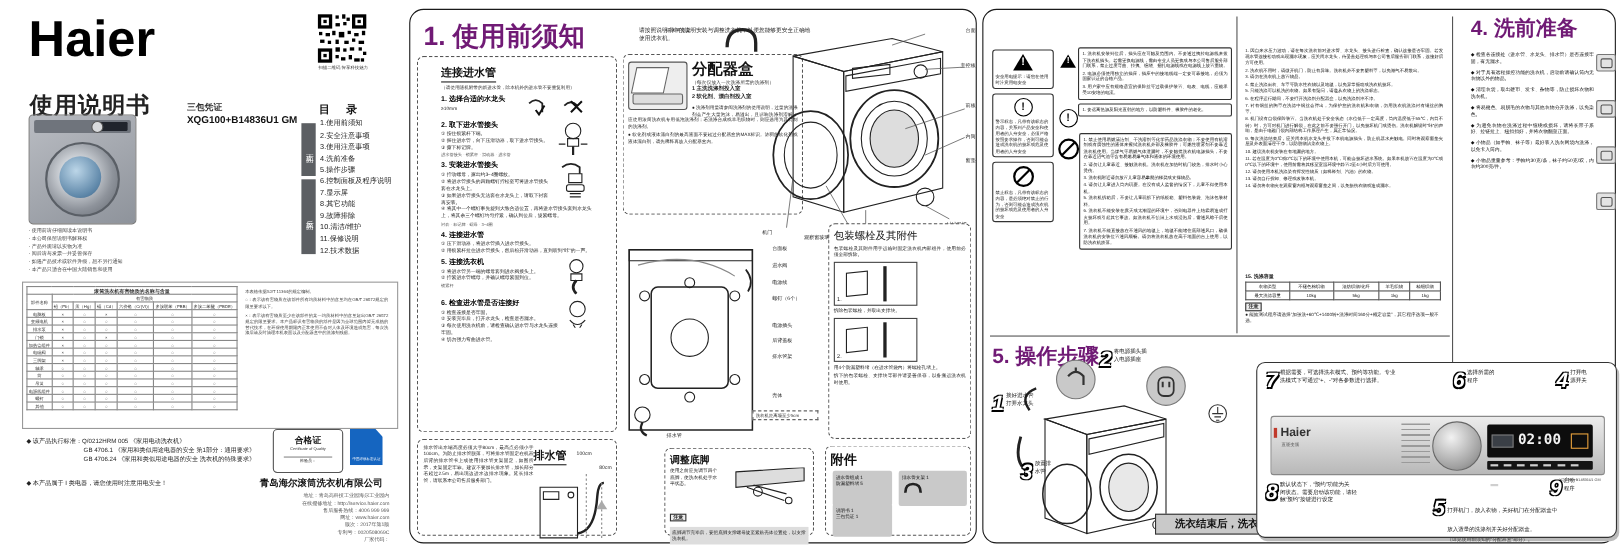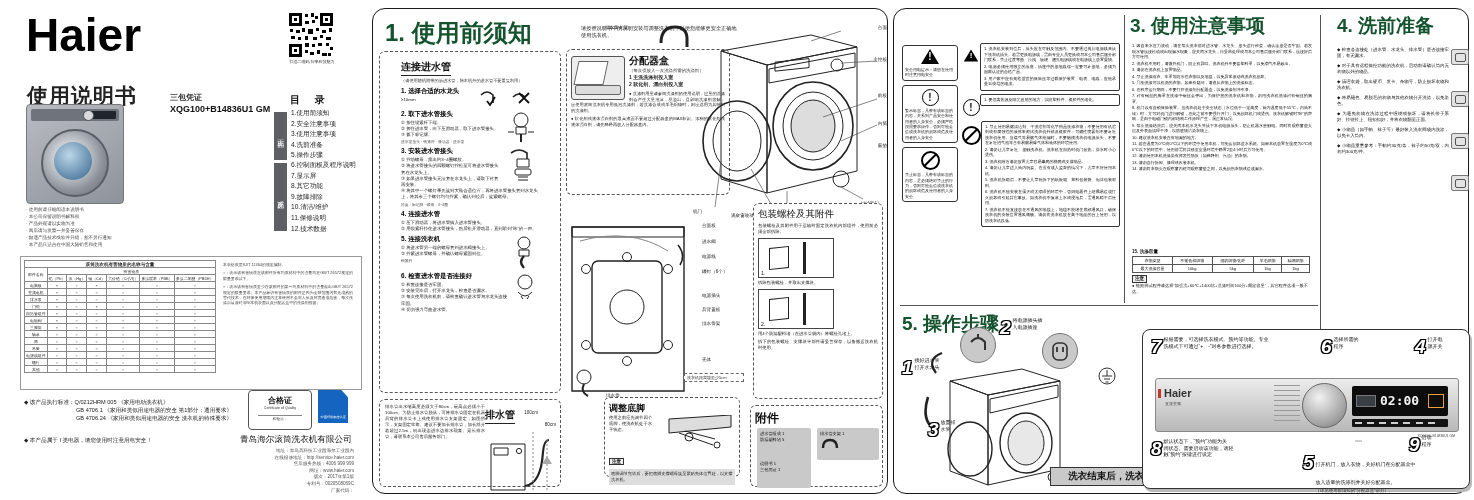--- a/index.html
+++ b/index.html
@@ -46,62 +46,62 @@
   .std-i{font-size:5.6px;line-height:8px;color:#222;}
   .std-i:nth-child(2),.std-i:nth-child(3){padding-left:52px;}
   .std-i:nth-child(4){margin-top:14px;}
   .cert{left:248px;top:390px;width:62px;height:38px;border:1px solid #555;border-radius:4px;background:#fff;text-align:center;}
   .cert .c1{font-size:8px;font-weight:bold;margin-top:4px;}
   .cert .c2{font-size:3.6px;color:#333;}
   .cert .c3{font-size:3.6px;color:#333;margin-top:5px;border-top:0.5px solid #888;width:44px;margin-left:9px;padding-top:1px;}
   .bluelogo{left:318px;top:390px;width:30px;height:33px;background:#1565c0;
       clip-path:polygon(0 0,78% 0,100% 22%,100% 100%,0 100%);}
   .bluelogo span{position:absolute;right:2px;bottom:3px;font-size:3.2px;color:#fff;text-align:right;line-height:3.8px;}
-  .coname{left:240px;top:434px;width:132px;font-size:8.6px;font-weight:normal;text-align:left;white-space:nowrap;}
+  .coname{left:226px;top:434px;width:132px;font-size:8.6px;font-weight:bold;text-align:center;white-space:nowrap;}
   .colines{left:200px;top:448px;width:154px;}
   .co-l{font-size:4.6px;line-height:6.6px;color:#555;text-align:right;}
   
   .panel{position:absolute;border:1.6px solid #1a1a1a;border-radius:13px;background:#fff;}
   .dash{border:1px dashed #555;border-radius:6px;position:absolute;background:#fff;}
-  .sec-title{font-weight:bold;color:#14532d;}
+  .sec-title{font-weight:bold;color:#701a75;}
   .sub-i{font-size:4.4px;line-height:6.2px;color:#222;}
   
   .p1{left:372px;top:8px;width:514px;height:484px;}
   .p1 .sec-title{position:absolute;left:12px;top:8px;font-size:24px;}
   .p1 .subtitle{position:absolute;left:208px;top:16px;width:160px;font-size:5.2px;line-height:7px;color:#222;}
   .inlet{left:6px;top:42px;width:182px;height:342px;padding:4px 21px;box-sizing:border-box;}
   .boxh{font-size:10px;font-weight:bold;border-bottom:1px solid #222;display:inline-block;padding-bottom:1px;margin-bottom:2px;}
   .boxnote{font-size:4.2px;color:#333;line-height:5.6px;}
   .step{margin-top:3px;overflow:hidden;}
   .step-h{font-size:6.4px;font-weight:bold;color:#000;margin-bottom:1px;}
   .step svg{float:right;margin-left:3px;}
   .lblrow{font-size:3.8px;color:#555;margin-top:1px;}
   .drain{left:6px;top:390px;width:182px;height:88px;padding:4px 5px;box-sizing:border-box;}
   .drain .dtxt{float:left;width:100px;font-size:4.3px;line-height:6px;text-align:justify;color:#222;}
   .drain svg{float:right;}
   .disp{left:193px;top:40px;width:164px;height:146px;padding:4px;box-sizing:border-box;}
-  .disp .dh{font-size:10px;font-weight:bold;}
+  .disp .dh{font-size:14px;font-weight:bold;}
   .disp .dn{font-size:4.4px;color:#333;line-height:6px;}
   .disp .drawer{float:left;width:52px;height:42px;margin:2px 4px 2px 0;background:#eee;border:1px solid #555;border-radius:3px;position:relative;}
   .disp .drawer:before{content:"";position:absolute;left:4px;top:4px;width:28px;height:22px;border:1px solid #666;background:#fff;transform:skewX(-12deg);}
   .disp .drawer:after{content:"";position:absolute;left:3px;bottom:4px;width:44px;height:8px;border:1px solid #666;border-radius:2px;background:#ddd;}
   .disp .di{font-size:5px;line-height:7.4px;font-weight:bold;color:#222;}
   .disp .db .li{font-size:4.2px;line-height:5.8px;color:#222;text-align:justify;margin-top:2px;}
   .fdg{left:318px;top:12px;width:196px;height:200px;}
   .dlabel{position:absolute;font-size:4.6px;color:#222;white-space:nowrap;}
   .rdg{left:193px;top:212px;width:176px;height:182px;}
   .wallnote{position:absolute;border:1px dashed #666;font-size:4px;padding:1px 2px;color:#333;background:#fff;}
   .bolts{left:380px;top:194px;width:130px;height:196px;padding:4px;box-sizing:border-box;}
   .bolts .bh{font-size:9.5px;font-weight:normal;}
   .bolts .bi{font-size:4.3px;line-height:6px;color:#222;text-align:justify;margin-top:2px;}
   .bolts .fig{width:74px;height:38px;border:1px solid #444;margin:3px 0 1px 0;position:relative;background:#fff;}
   .bolts .fig:before{content:"";position:absolute;left:10px;top:8px;width:18px;height:20px;border:1.4px solid #222;transform:skewY(-6deg);}
   .bolts .fig:after{content:"";position:absolute;left:44px;top:3px;width:2.6px;height:32px;background:#222;}
   .bolts .fign{position:absolute;left:2px;bottom:1px;font-size:5px;}
-  .feet{left:231px;top:388px;width:136px;height:80px;padding:4px;box-sizing:border-box;}
+  .feet{left:231px;top:398px;width:136px;height:80px;padding:4px;box-sizing:border-box;}
   .feet .fh{font-size:9px;font-weight:bold;}
   .feet .ft{font-size:4.3px;line-height:6px;width:46px;float:left;color:#222;}
   .feet svg{float:right;}
   .notice-tag{display:inline-block;border:1px solid #333;font-size:4.6px;font-weight:bold;padding:0 2px;background:#eee;}
   .feet .fnote{clear:both;font-size:4.2px;line-height:5.8px;background:#ddd;padding:2px;color:#222;margin-top:2px;}
   .acc{left:377px;top:396px;width:133px;height:82px;padding:4px;box-sizing:border-box;}
   .acc .ah{font-size:12px;font-weight:bold;}
   .chip{background:#c9c9c9;border-radius:2px;font-size:4.2px;line-height:5.6px;color:#111;padding:3px;position:absolute;}
   
   .pr{left:893px;top:8px;width:574px;height:484px;}
@@ -710,21 +710,20 @@
               <div class="s2li">4. 请勿让儿童进入筒内玩耍。在没有成人监督的情况下，儿童不得使用本机。</div>
               <div class="s2li">5. 洗衣机拆箱后，不要让儿童玩拆下的纸板箱、塑料包装袋、泡沫包装材料。</div>
               <div class="s2li">6. 洗衣机不能安装在露天或太潮湿的环境中，否则电器件上结霜易造成打火损坏或引起其它事故。如洗衣机不慎淋上水或浸泡后，需通风晾干后使用。</div>
               <div class="s2li">7. 洗衣机不能直接放在不通风的地毯上，地毯不能堵住底部通风口，确保洗衣机的安装位置通风顺畅。请勿将洗衣机放在高于地面的台上使用，以防洗衣机跌落。</div>
             </div>
         </div>
       </div>
     </div>
 
     <div class="col3">
-      <div class="sec-title">3. 使用注意事项</div>
       <div class="s3list">
           <div class="s3li">1. 因自来水压力波动，请在每次洗衣前对进水管、水龙头、接头进行检查，确认连接是否牢固。若发现水管连接松动或出现漏水现象，应关闭水龙头，待妥善处理或与本公司售后服务部门联系，连接好后方可使用。</div>
           <div class="s3li">2. 洗衣机不用时，请微开机门，防止有异味。洗衣机外不要套塑料罩，以免潮气不易散出。</div>
           <div class="s3li">3. 请勿在洗衣机上放置物品。</div>
           <div class="s3li">4. 禁止洗涤雨衣、车罩等防水性衣物以及地毯，以免异常振动或洗衣机损坏。</div>
           <div class="s3li">5. 只能洗涤可以机洗的衣物。如果有疑问，请遵从衣物上的洗涤标志。</div>
           <div class="s3li">6. 在程序运行期间，不要打开洗涤剂分配器盒，以免洗涤剂冲不净。</div>
           <div class="s3li">7. 衬有钢丝的胸罩在洗涤中钢丝会弹出，为保护您的洗衣机和衣物，勿用洗衣机洗涤衬有钢丝的胸罩。</div>
           <div class="s3li">8. 机门设有自锁保险装置。当洗衣机处于安全状态（水位低于一定高度，筒内温度低于55℃，内筒不转）时，方可对机门进行解锁，在此之前不要强行开门，以免损坏机门或烫伤。洗衣机解锁时“咔”的声响，是由于电磁门锁内部结构工作原理产生，属正常情况。</div>
           <div class="s3li">9. 每次洗涤结束后，应关闭本机水龙头并拔下本机电源插头，防止机器水患触电。同时将观察窗垫夹层及外表面清理干净，以防脏物沾染衣物上。</div>

